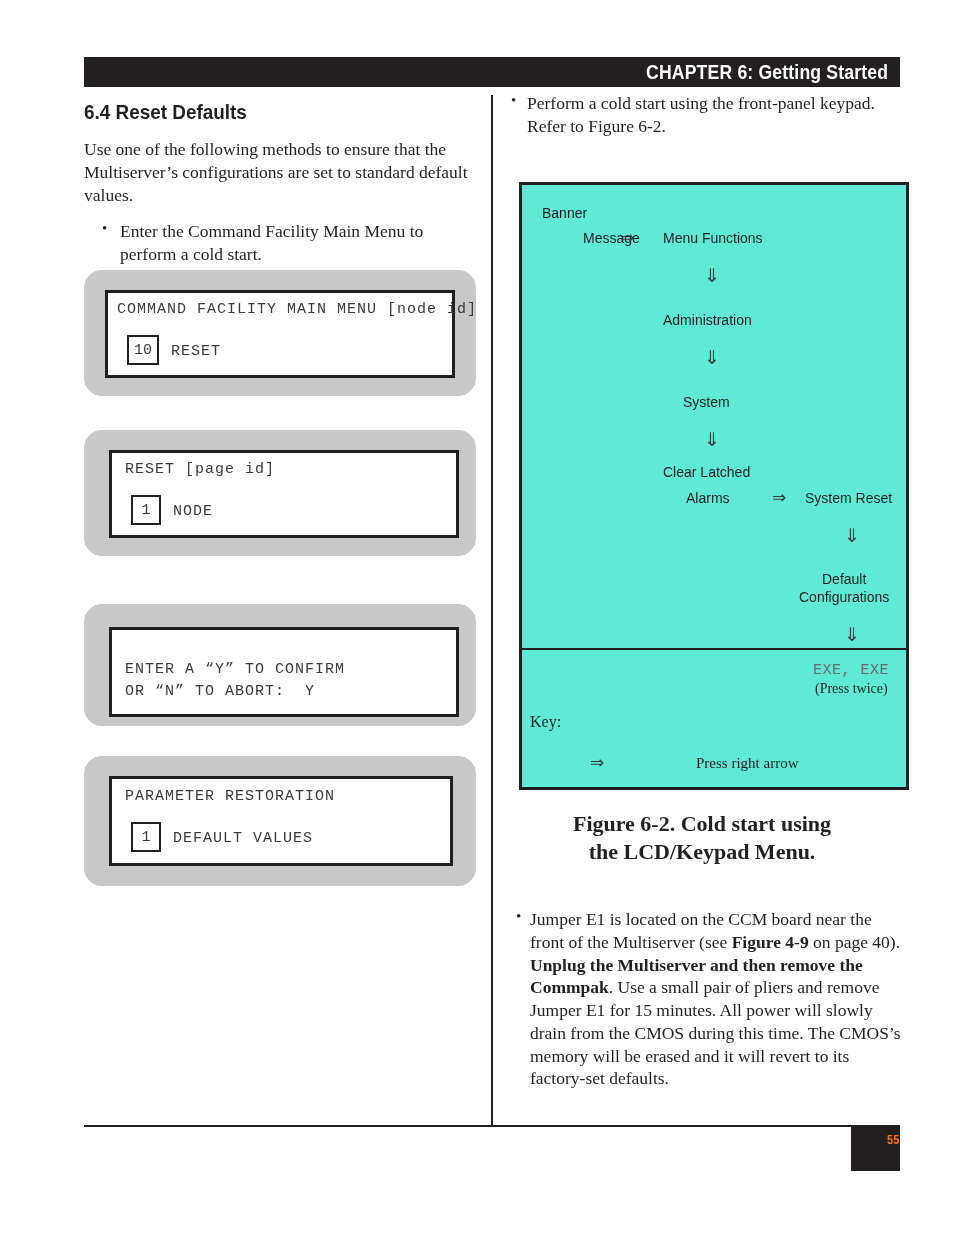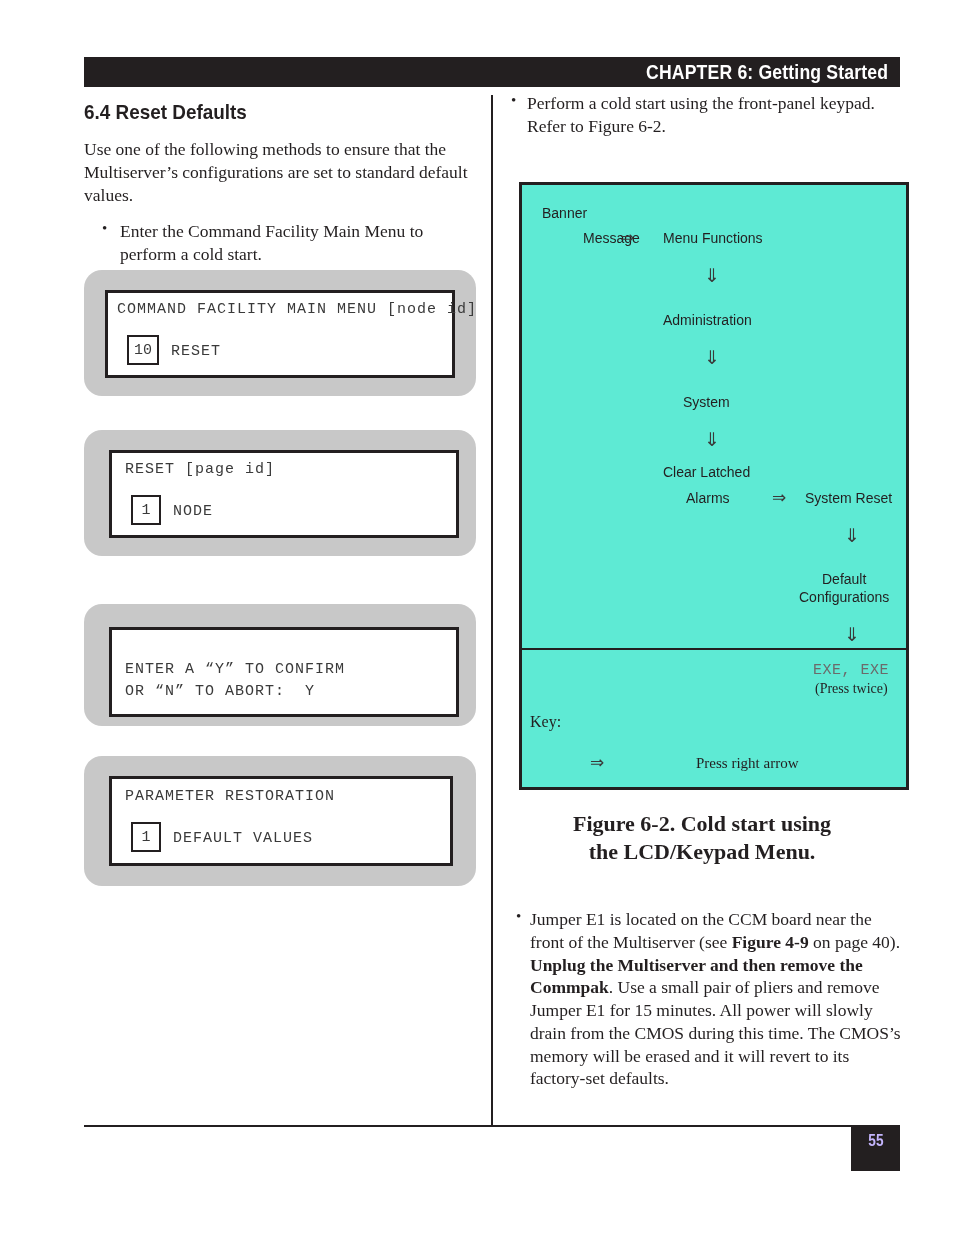--- a/index.html
+++ b/index.html
@@ -68,25 +68,25 @@
     left: 851px;
     top: 1125px;
     width: 49px;
     height: 46px;
     background: #231f20;
   }
   .page-num {
     position: absolute;
     left: 0; right: 0;
     top: 7px;
-    text-align: center;
-    color: #c4b5fd;
+    text-align: right;
+    color: #f97316;
     font-family: "Liberation Sans Narrow", "Liberation Sans", sans-serif;
     font-weight: bold;
-    font-size: 16px;
+    font-size: 13px;
   }
   .page-num-inner { display:inline-block; transform: scaleX(0.85); }
 
   
   .left-col {
     position: absolute;
     left: 84px;
     top: 100px;
     width: 392px;
   }

